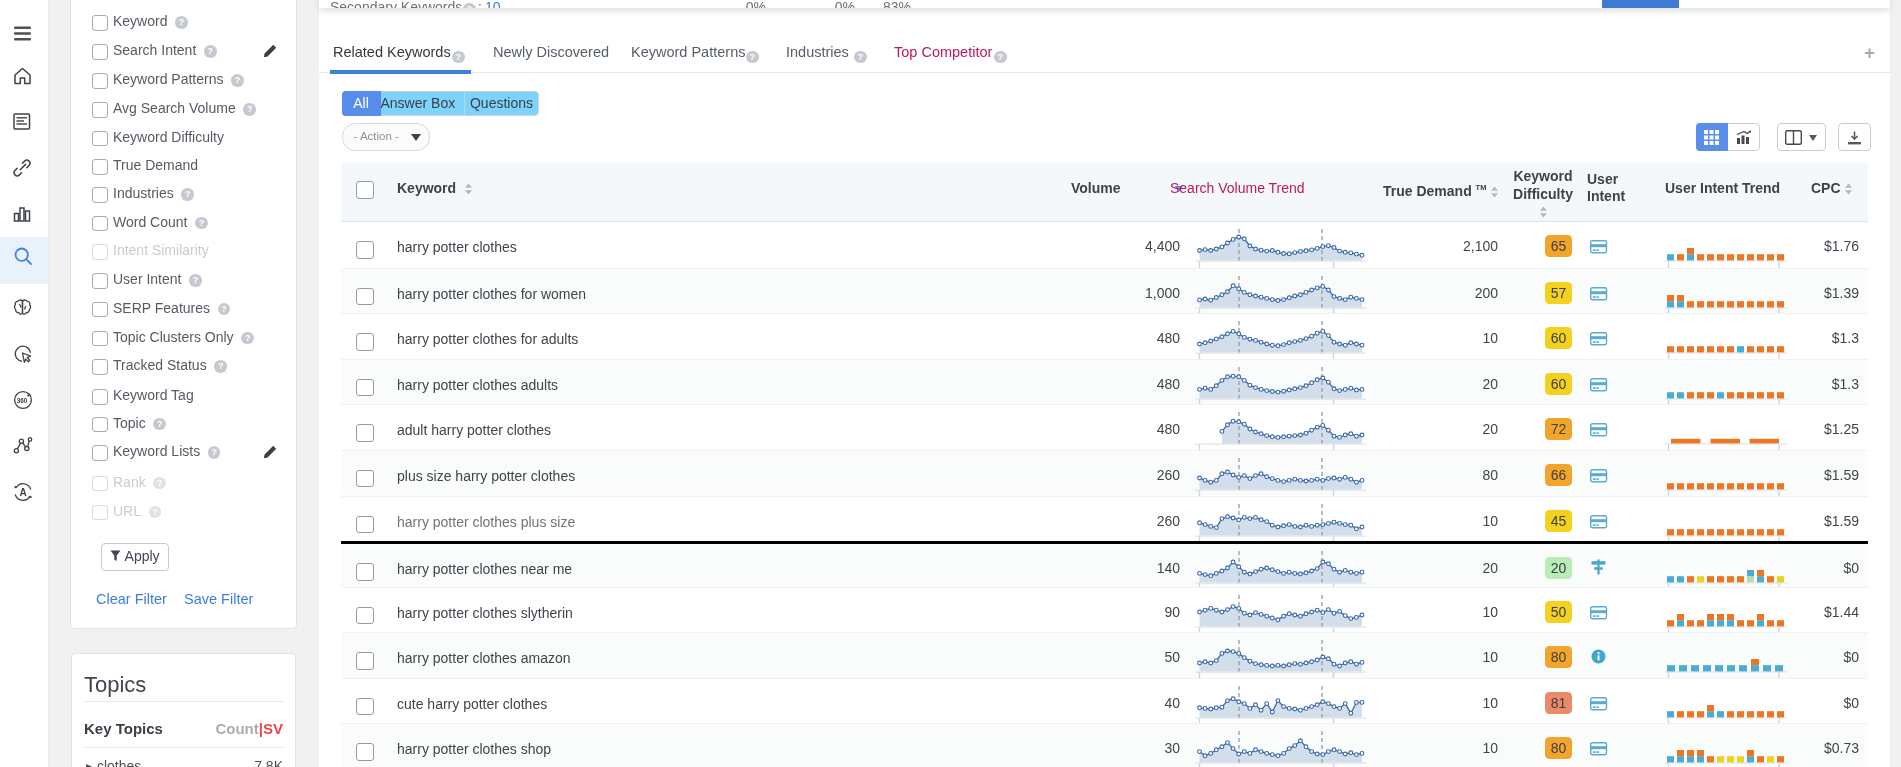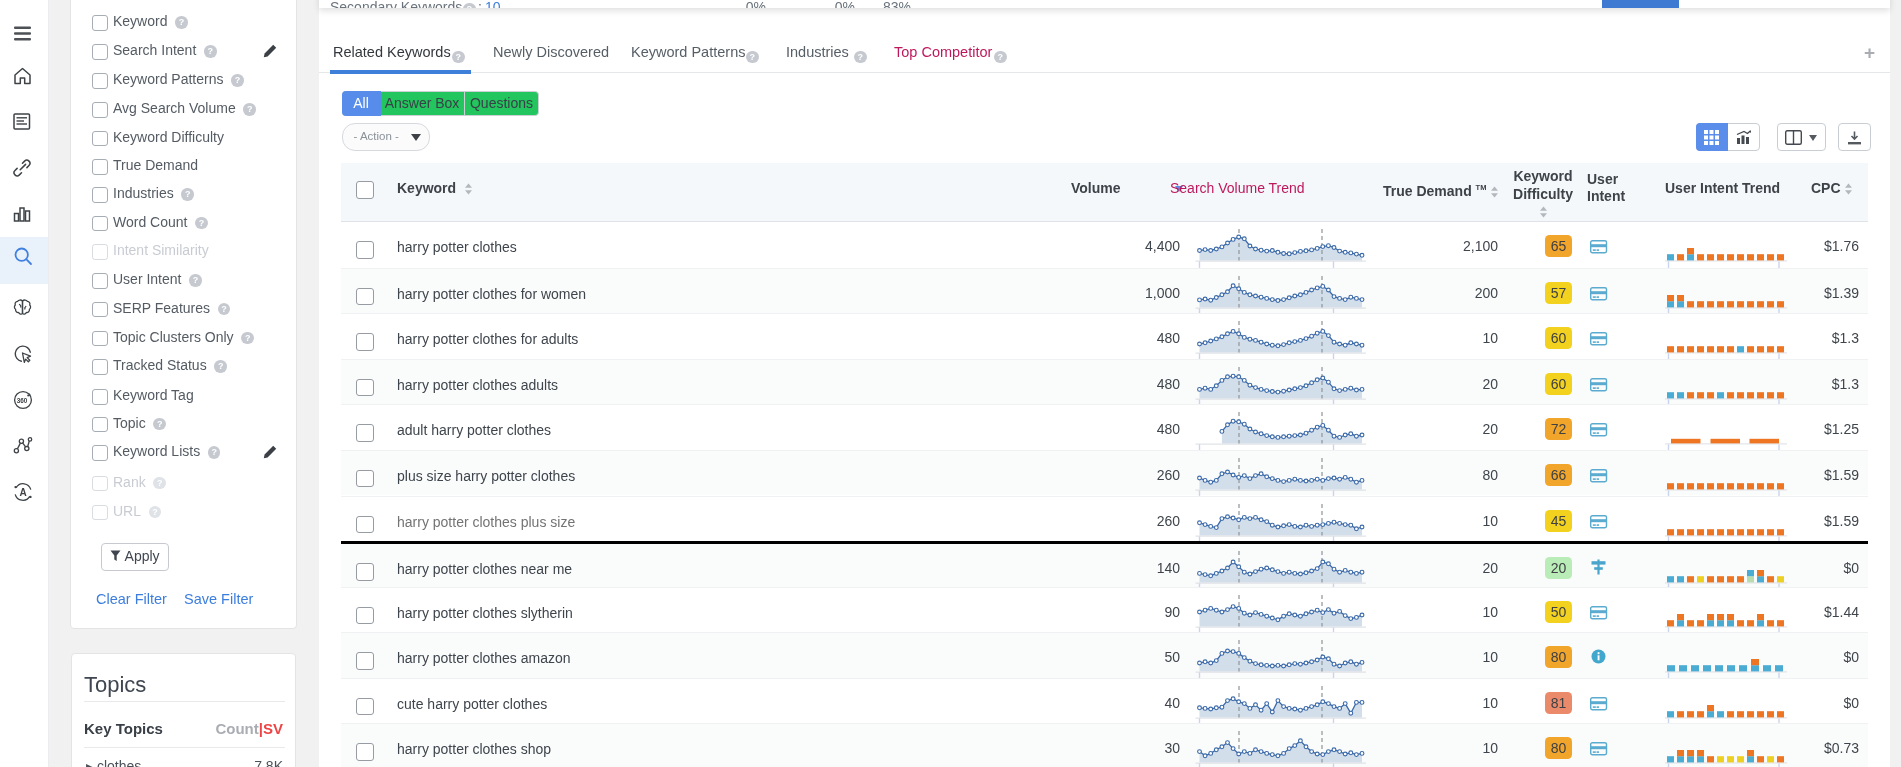--- a/index.html
+++ b/index.html
@@ -12,23 +12,23 @@
 <div style="position:absolute;left:11px;top:70px;width:141px;height:3.5px;background:#3d7fd9"></div>
 <div style="position:absolute;left:174px;top:44px;font-size:14.5px;color:#565e66">Newly Discovered</div>
 <div style="position:absolute;left:312px;top:44px;font-size:14.5px;color:#565e66">Keyword Patterns</div>
 <div style="position:absolute;left:427px;top:47px"><div style="width:12.5px;height:12.5px;border-radius:50%;background:#c6cad0;color:#fff;font-size:9px;font-weight:bold;text-align:center;line-height:12.5px;display:inline-block;vertical-align:middle">?</div></div>
 <div style="position:absolute;left:467px;top:44px;font-size:14.5px;color:#565e66">Industries</div>
 <div style="position:absolute;left:535px;top:47px"><div style="width:12.5px;height:12.5px;border-radius:50%;background:#c6cad0;color:#fff;font-size:9px;font-weight:bold;text-align:center;line-height:12.5px;display:inline-block;vertical-align:middle">?</div></div>
 <div style="position:absolute;left:575px;top:44px;font-size:14.5px;color:#be185d">Top Competitor</div>
 <div style="position:absolute;left:675px;top:47px"><div style="width:12.5px;height:12.5px;border-radius:50%;background:#c6cad0;color:#fff;font-size:9px;font-weight:bold;text-align:center;line-height:12.5px;display:inline-block;vertical-align:middle">?</div></div>
 <div style="position:absolute;left:1545px;top:42px;font-size:19px;color:#a9adb2;font-weight:bold">+</div>
 
-<div style="position:absolute;left:22.5px;top:91px;width:197px;height:25px;border:1px solid #ccd1d6;border-radius:4px;background:#22c55e;box-sizing:border-box">
+<div style="position:absolute;left:22.5px;top:91px;width:197px;height:25px;border:1px solid #ccd1d6;border-radius:4px;background:#7dd3fc;box-sizing:border-box">
 <div style="position:absolute;left:-1px;top:-1px;width:39px;height:25px;background:#578ceb;border-radius:4px 0 0 4px;color:#fff;font-size:14px;text-align:center;line-height:25px">All</div>
-<div style="position:absolute;left:38px;top:-1px;width:84px;height:25px;border-right:1px solid #ccd1d6;color:#3a4047;font-size:14px;text-align:center;line-height:25px;box-sizing:border-box">Answer Box</div>
+<div style="position:absolute;left:38px;top:-1px;width:84px;height:25px;border-right:1px solid #ccd1d6;color:#3a4047;font-size:14px;text-align:left;line-height:25px;box-sizing:border-box">Answer Box</div>
 <div style="position:absolute;left:122px;top:-1px;width:74px;height:25px;color:#3a4047;font-size:14px;text-align:center;line-height:25px">Questions</div>
 </div>
 <div style="position:absolute;left:22.5px;top:122.5px;width:88px;height:28px;border:1px solid #d6d9dd;border-radius:13px;background:#fbfbfb;box-sizing:border-box">
 <span style="position:absolute;left:11px;top:6px;font-size:11.5px;color:#8b9199">- Action -</span>
 <span style="position:absolute;left:68px;top:10px;width:0;height:0;border-left:5px solid transparent;border-right:5px solid transparent;border-top:7px solid #3e4247"></span>
 </div>
 
 <div style="position:absolute;left:1377px;top:123px;width:64px;height:28px;border:1px solid #c9ced4;border-radius:4px;background:#fff;box-sizing:border-box">
 <div style="position:absolute;left:-1px;top:-1px;width:32px;height:28px;background:#5b8deb;border-radius:4px 0 0 4px">
 <div style="position:absolute;left:8px;top:6.5px"><svg width="15" height="15" viewBox="0 0 15 15">

